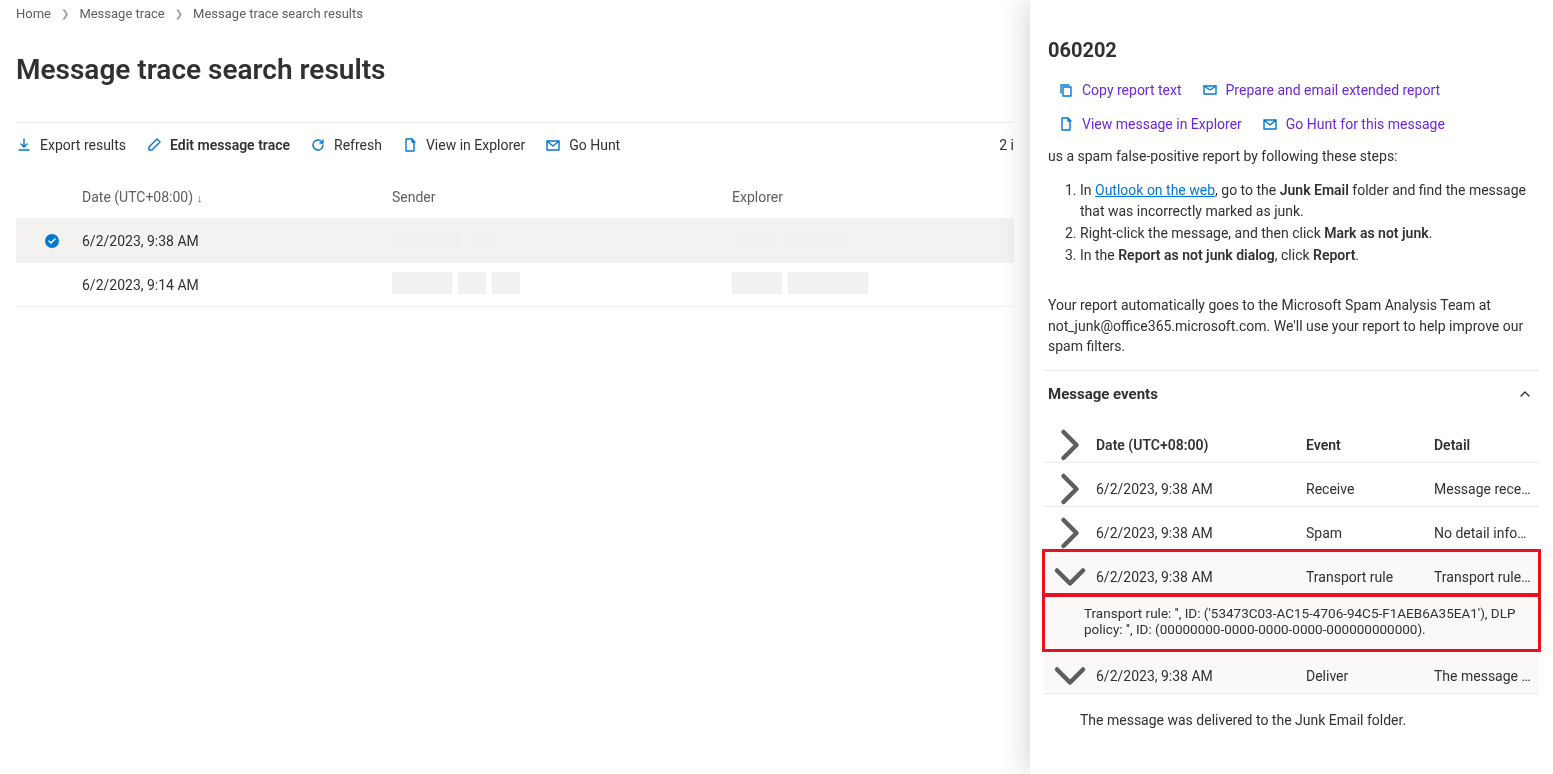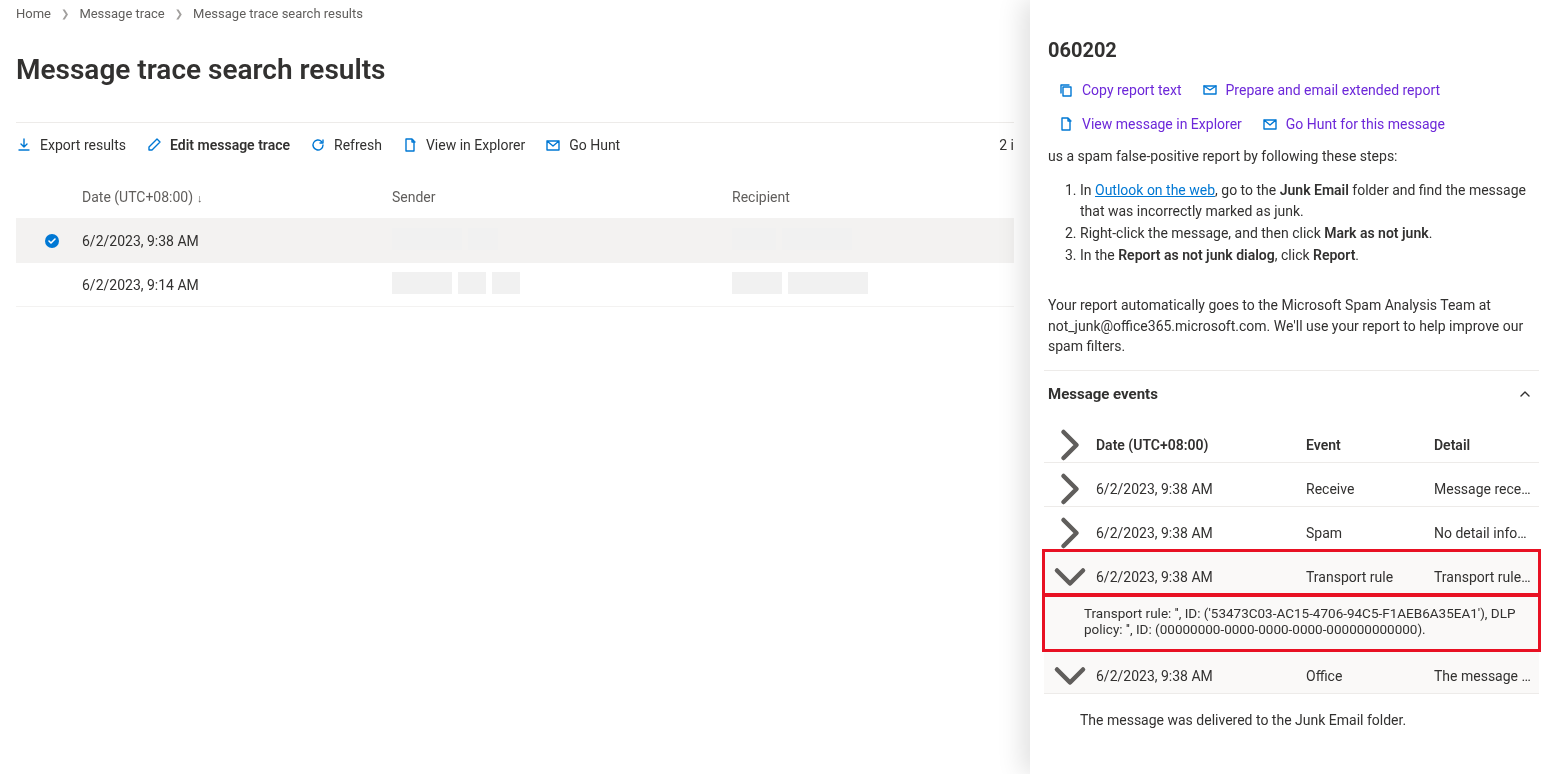--- a/index.html
+++ b/index.html
@@ -204,21 +204,21 @@
     <span class="count">2 i</span>
   </div>
 
   <div class="table">
     <div class="thead">
       <div></div>
       <div class="th">
         <span>Date (UTC+08:00)</span><span class="sort">↓</span>
       </div>
       <div class="th">Sender</div>
-      <div class="th">Recipient</div>
+      <div class="th">Explorer</div>
     </div>
 
     <div class="trow selected">
       <div class="statusico">
         <svg viewBox="0 0 16 16">
             <circle cx="8" cy="8" r="7" fill="#0078d4" stroke="none"></circle>
             <path d="M5 8l2 2 4-4" stroke="#fff" stroke-width="1.6"></path>
           </svg>
       </div>
       <div class="cell">6/2/2023, 9:38 AM</div>
@@ -369,20 +369,20 @@
       </div>
       <div class="ev-detailrow">Transport rule: '', ID: ('53473C03-AC15-4706-94C5-F1AEB6A35EA1'), DLP policy: '', ID: (00000000-0000-0000-0000-000000000000).</div>
 
       <div class="ev-row alt">
         <div class="chev">
             <svg viewBox="0 0 16 16">
               <path d="M4 6l4 4 4-4"></path>
             </svg>
           </div>
         <div class="ev-cell">6/2/2023, 9:38 AM</div>
-        <div class="ev-cell">Office</div>
+        <div class="ev-cell">Deliver</div>
         <div class="ev-cell">The message was …</div>
       </div>
 
       <div class="ev-footer">The message was delivered to the Junk Email folder.</div>
     </div>
   </div>
 </aside>
 
 </body></html>

